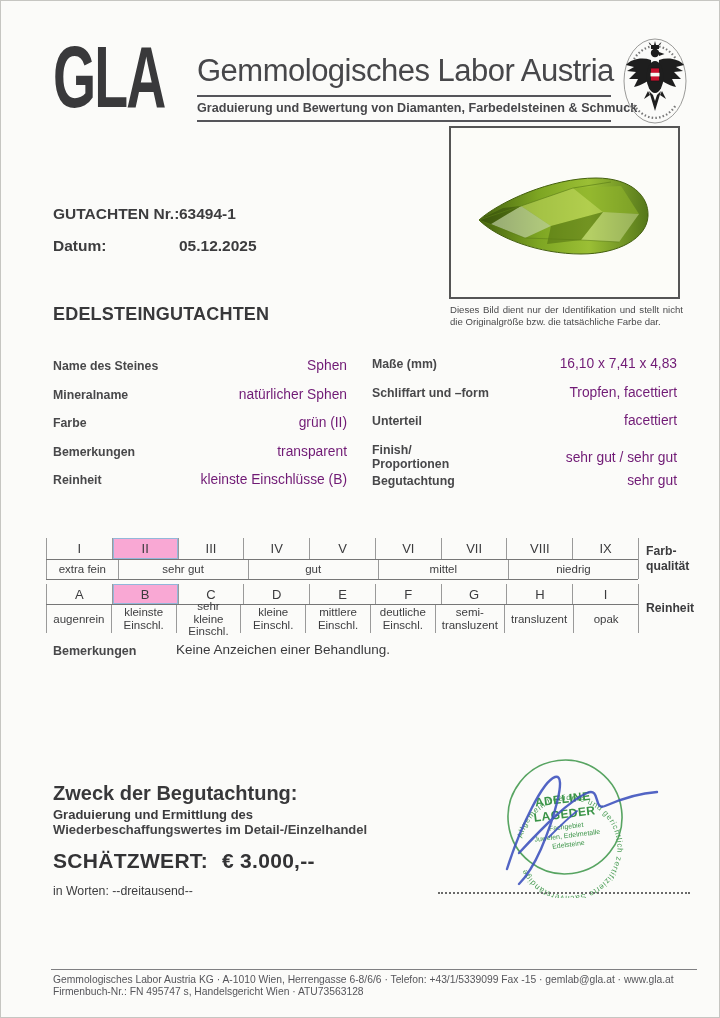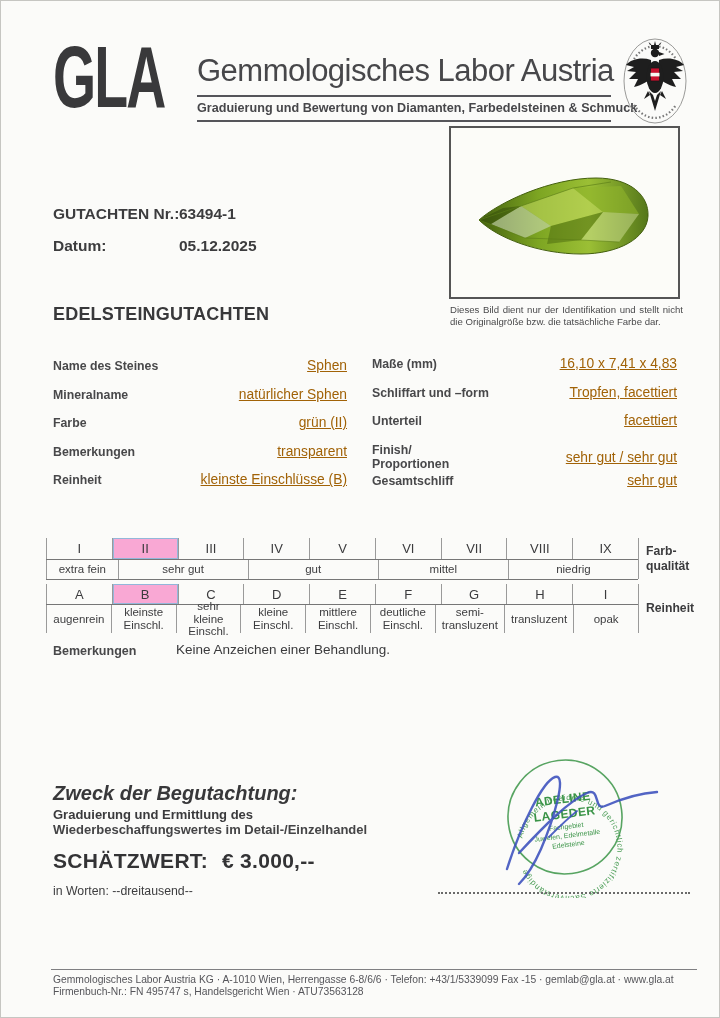--- a/index.html
+++ b/index.html
@@ -26,21 +26,21 @@
         color:#4a4a4c;text-align:justify;}
   .section-title{position:absolute;left:52px;top:303px;font-size:18px;font-weight:bold;
         letter-spacing:.2px;color:#38383a;text-align:center;}
   
   .props{position:absolute;}
   .props-left{left:52px;top:357px;width:294px;}
   .props-right{left:371px;top:355px;width:305px;}
   .prop-row{display:flex;justify-content:space-between;align-items:baseline;height:28.6px;}
   .prop-row.two-line{align-items:center;height:31px;}
   .prop-label{font-size:12.3px;font-weight:bold;color:#48484a;white-space:pre-line;line-height:1.15;}
-  .prop-value{font-size:13.8px;color:#a16207;text-align:right;text-decoration:underline;}
+  .prop-value{font-size:13.8px;color:#701a75;text-align:right;}
   
   .scale{position:absolute;left:45px;width:645px;}
   .scale1{top:537px;height:41px;}
   .scale2{top:583px;height:49px;}
   .scale-grid{position:absolute;left:0;top:0;right:53px;}
   .grade-row{display:flex;height:21px;border-bottom:1px solid #767676;}
   .scale2 .grade-row{height:20px;}
   .grade-cell{flex:1;display:flex;align-items:center;justify-content:center;font-size:13px;
         color:#3b3b3d;border-left:1px solid #9a9a9a;}
   .desc-row{display:flex;}
@@ -50,21 +50,21 @@
         font-size:11.5px;line-height:1.1;color:#3d3d3f;border-left:1px solid #9a9a9a;
         padding:0 6px;box-sizing:border-box;}
   .w1{flex:1;} .w2{flex:2;}
   .axis-col{position:absolute;top:0;bottom:0;right:0;width:53px;border-left:1px solid #9a9a9a;
         display:flex;align-items:center;font-weight:bold;font-size:12.2px;line-height:1.15;
         padding-left:7px;box-sizing:border-box;white-space:pre-line;color:#3b3b3d;}
   .hl{background:#f9a8d4;box-shadow:inset 0 0 0 1px #93b7da;}
   
   .remarks-label{position:absolute;left:52px;top:643px;font-size:12.5px;font-weight:bold;color:#48484a;}
   .remarks-text{position:absolute;left:175px;top:641px;font-size:13.5px;color:#3a3a3c;}
-  .purpose-title{position:absolute;left:52px;top:781px;font-size:20px;font-weight:bold;color:#38383a;font-style:italic;}
+  .purpose-title{position:absolute;left:52px;top:781px;font-size:20px;font-weight:bold;color:#38383a;}
   .purpose-l1{position:absolute;left:52px;top:806px;font-size:13px;font-weight:bold;color:#44444
 6;}
   .purpose-l2{position:absolute;left:52px;top:821px;font-size:13px;font-weight:bold;color:#444446;}
   .value-line{position:absolute;left:52px;top:848px;font-size:21px;font-weight:bold;
         letter-spacing:.3px;color:#333335;}
   .value-line .amt{margin-left:14px;}
   .in-words{position:absolute;left:52px;top:883px;font-size:12.3px;color:#3d3d3f;}
   
   .stamp-svg{position:absolute;left:430px;top:722px;}
   .stamp-rule{position:absolute;left:437px;top:891px;width:252px;border-top:2px dotted #6a6a6a;}
@@ -168,21 +168,21 @@
     <div class="prop-row">
         <span class="prop-label">Unterteil</span>
         <span class="prop-value">facettiert</span>
       </div>
     <div class="prop-row two-line">
         <span class="prop-label">Finish/
 Proportionen</span>
         <span class="prop-value">sehr gut / sehr gut</span>
       </div>
     <div class="prop-row">
-        <span class="prop-label">Gesamtschliff</span>
+        <span class="prop-label">Begutachtung</span>
         <span class="prop-value">sehr gut</span>
       </div>
   </div>
 
   <div class="scale scale1">
     <div class="scale-grid">
       <div class="grade-row">
         <div class="grade-cell">I</div>
         <div class="grade-cell hl">II</div>
         <div class="grade-cell">III</div>

